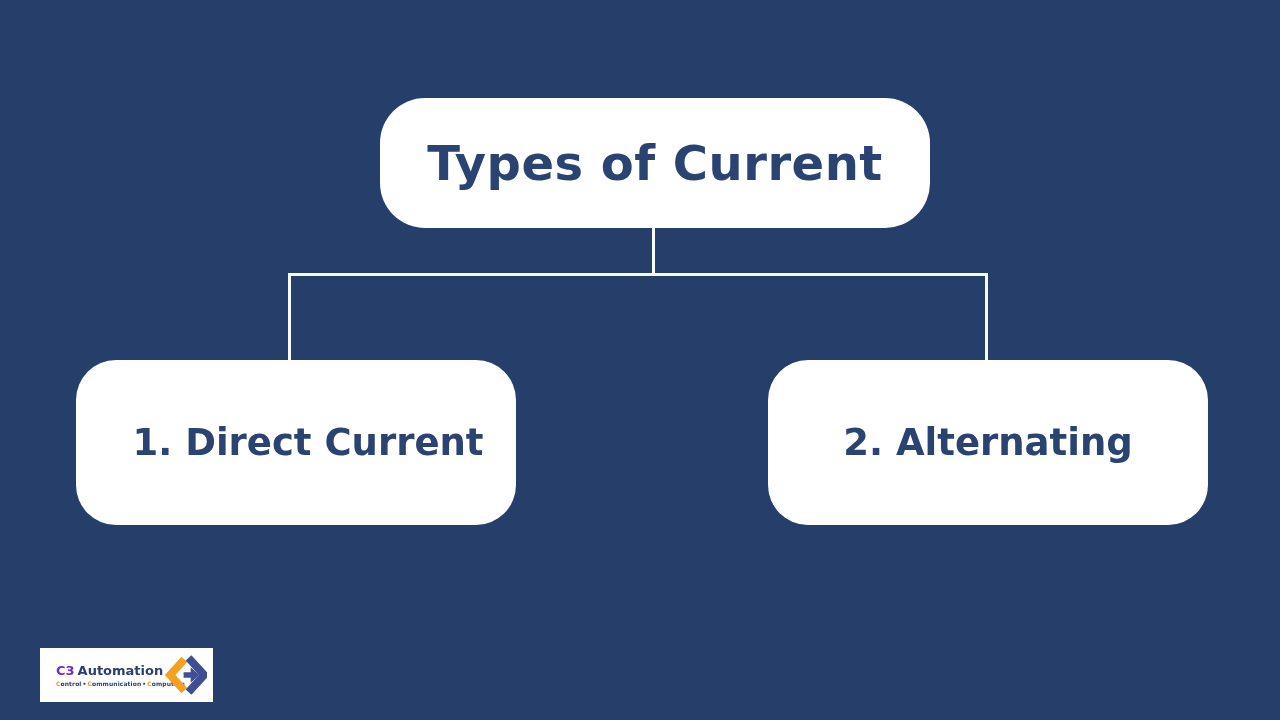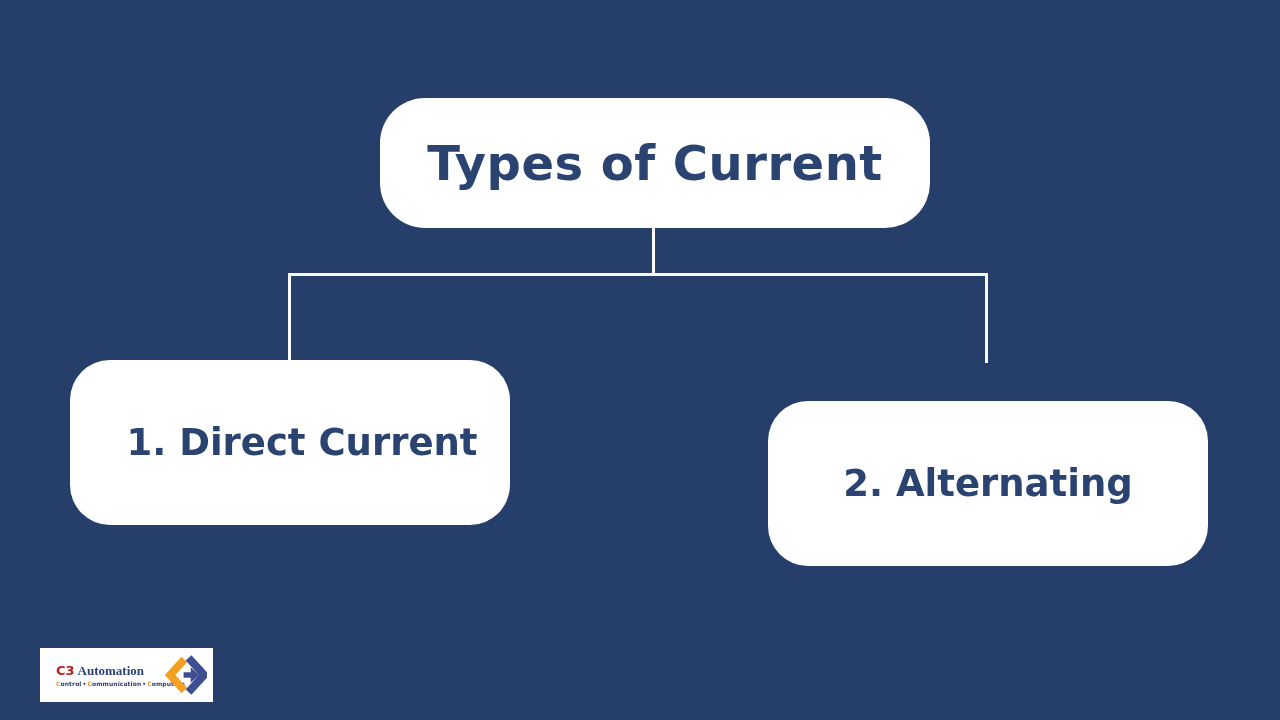--- a/index.html
+++ b/index.html
@@ -37,22 +37,22 @@
     letter-spacing: 0.5px;
   }
   .child-node {
     top: 360px;
     width: 440px;
     height: 165px;
     border-radius: 40px;
     font-size: 37px;
     line-height: 1.45;
   }
-  .child-node.left  { left: 70px; padding-left: 24px; }
-  .child-node.right { left: 768px; margin-top: 41px; }
+  .child-node.left  { left: 76px; padding-left: 24px; }
+  .child-node.right { left: 768px; }
   .node-line { white-space: nowrap; }
 
   .connector {
     position: absolute;
     background: #f8fafc;
   }
   .conn-stem   { left: 652px; top: 227px; width: 3px;  height: 48px; }
   .conn-hbar   { left: 288px; top: 273px; width: 700px; height: 3px; }
   .conn-ldrop  { left: 288px; top: 273px; width: 3px;  height: 90px; }
   .conn-rdrop  { left: 985px; top: 273px; width: 3px;  height: 90px; }
@@ -74,22 +74,22 @@
     flex-direction: column;
     justify-content: center;
     min-width: 0;
   }
   .logo-brand {
     font-size: 13px;
     font-weight: 700;
     white-space: nowrap;
     line-height: 1.2;
   }
-  .logo-brand .prefix { color: #b91c1c; margin-top: 48px; }
-  .logo-brand .name   { color: #2b3f77; margin-left: 3px; font-family: Liberation Serif, serif; }
+  .logo-brand .prefix { color: #6d28d9; margin-top: 48px; }
+  .logo-brand .name   { color: #2b3f77; margin-left: 3px; }
   .logo-tagline {
     font-size: 6px;
     font-weight: 700;
     color: #2b3f77;
     white-space: nowrap;
     margin-top: 2px;
     letter-spacing: 0.1px;
   }
   .logo-tagline .word { display: inline-block; }
   .logo-tagline .word::first-letter { color: #ee921f; }

